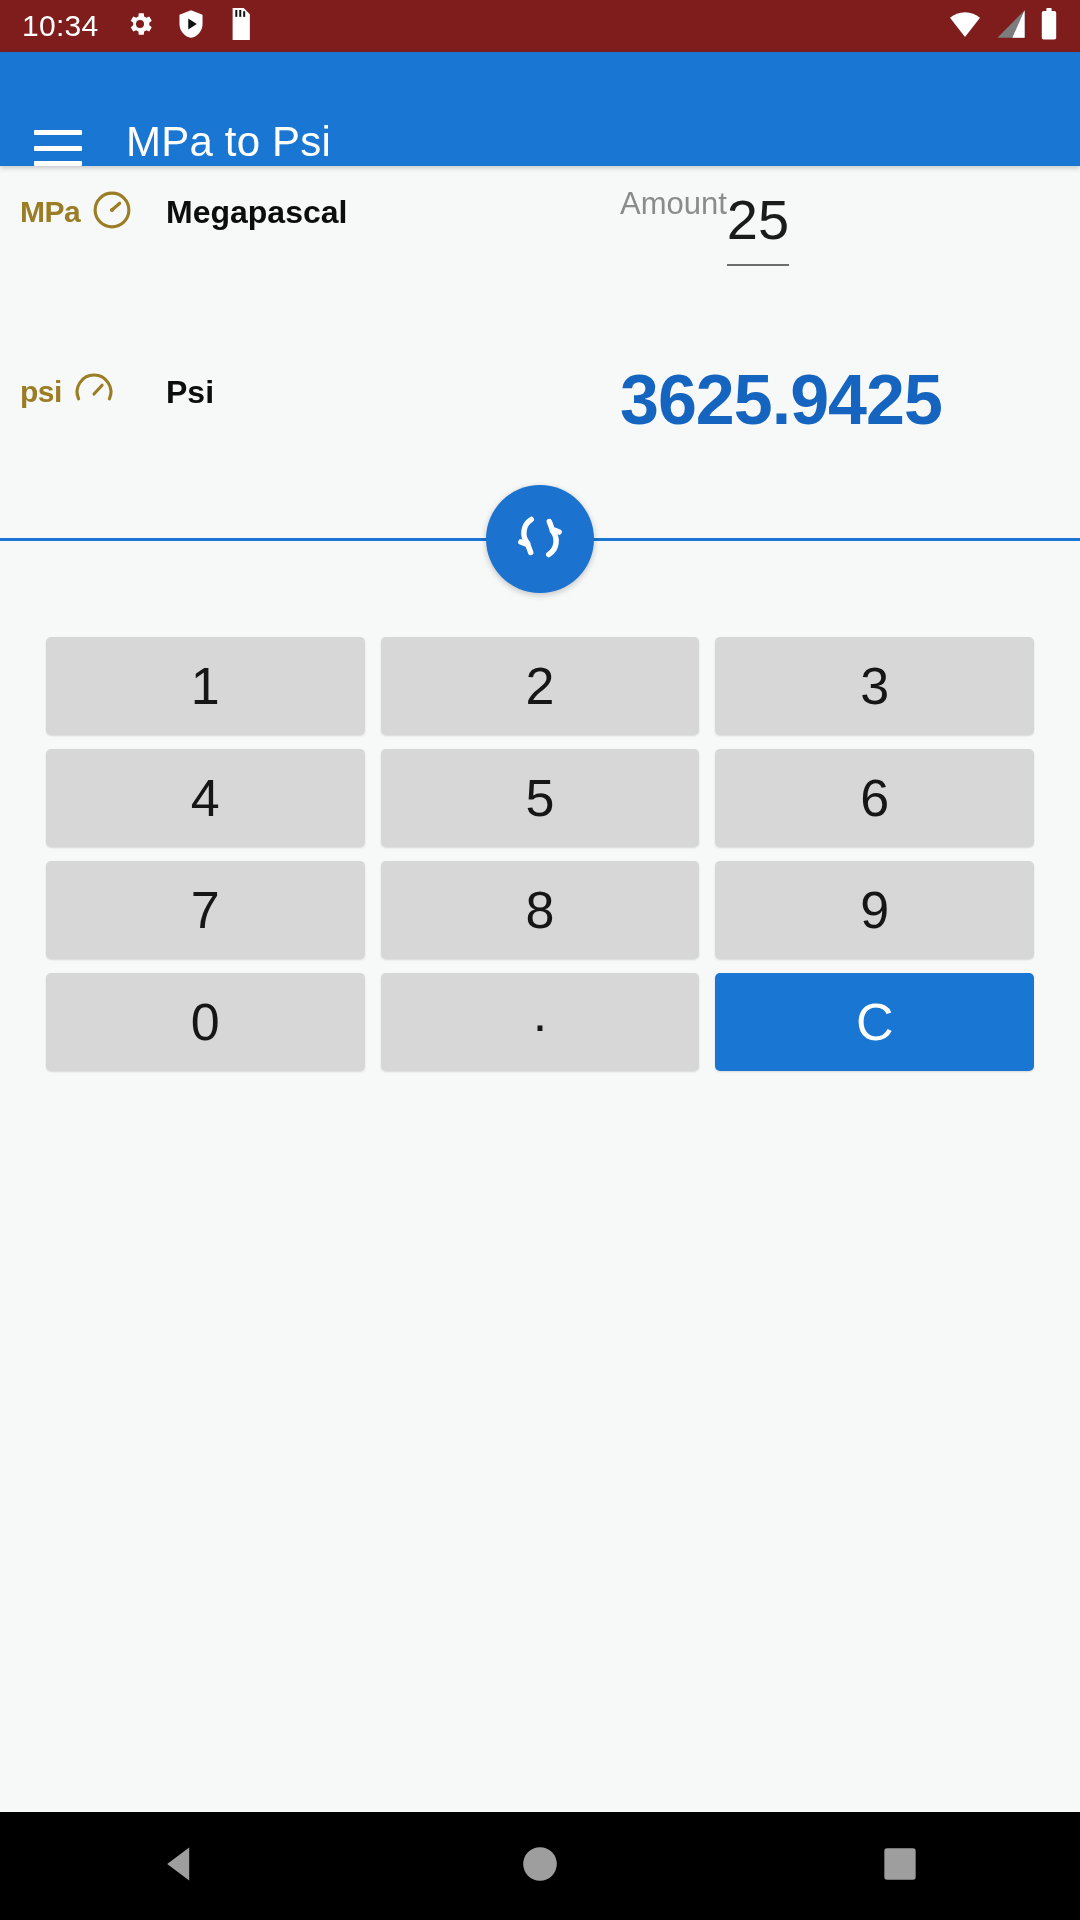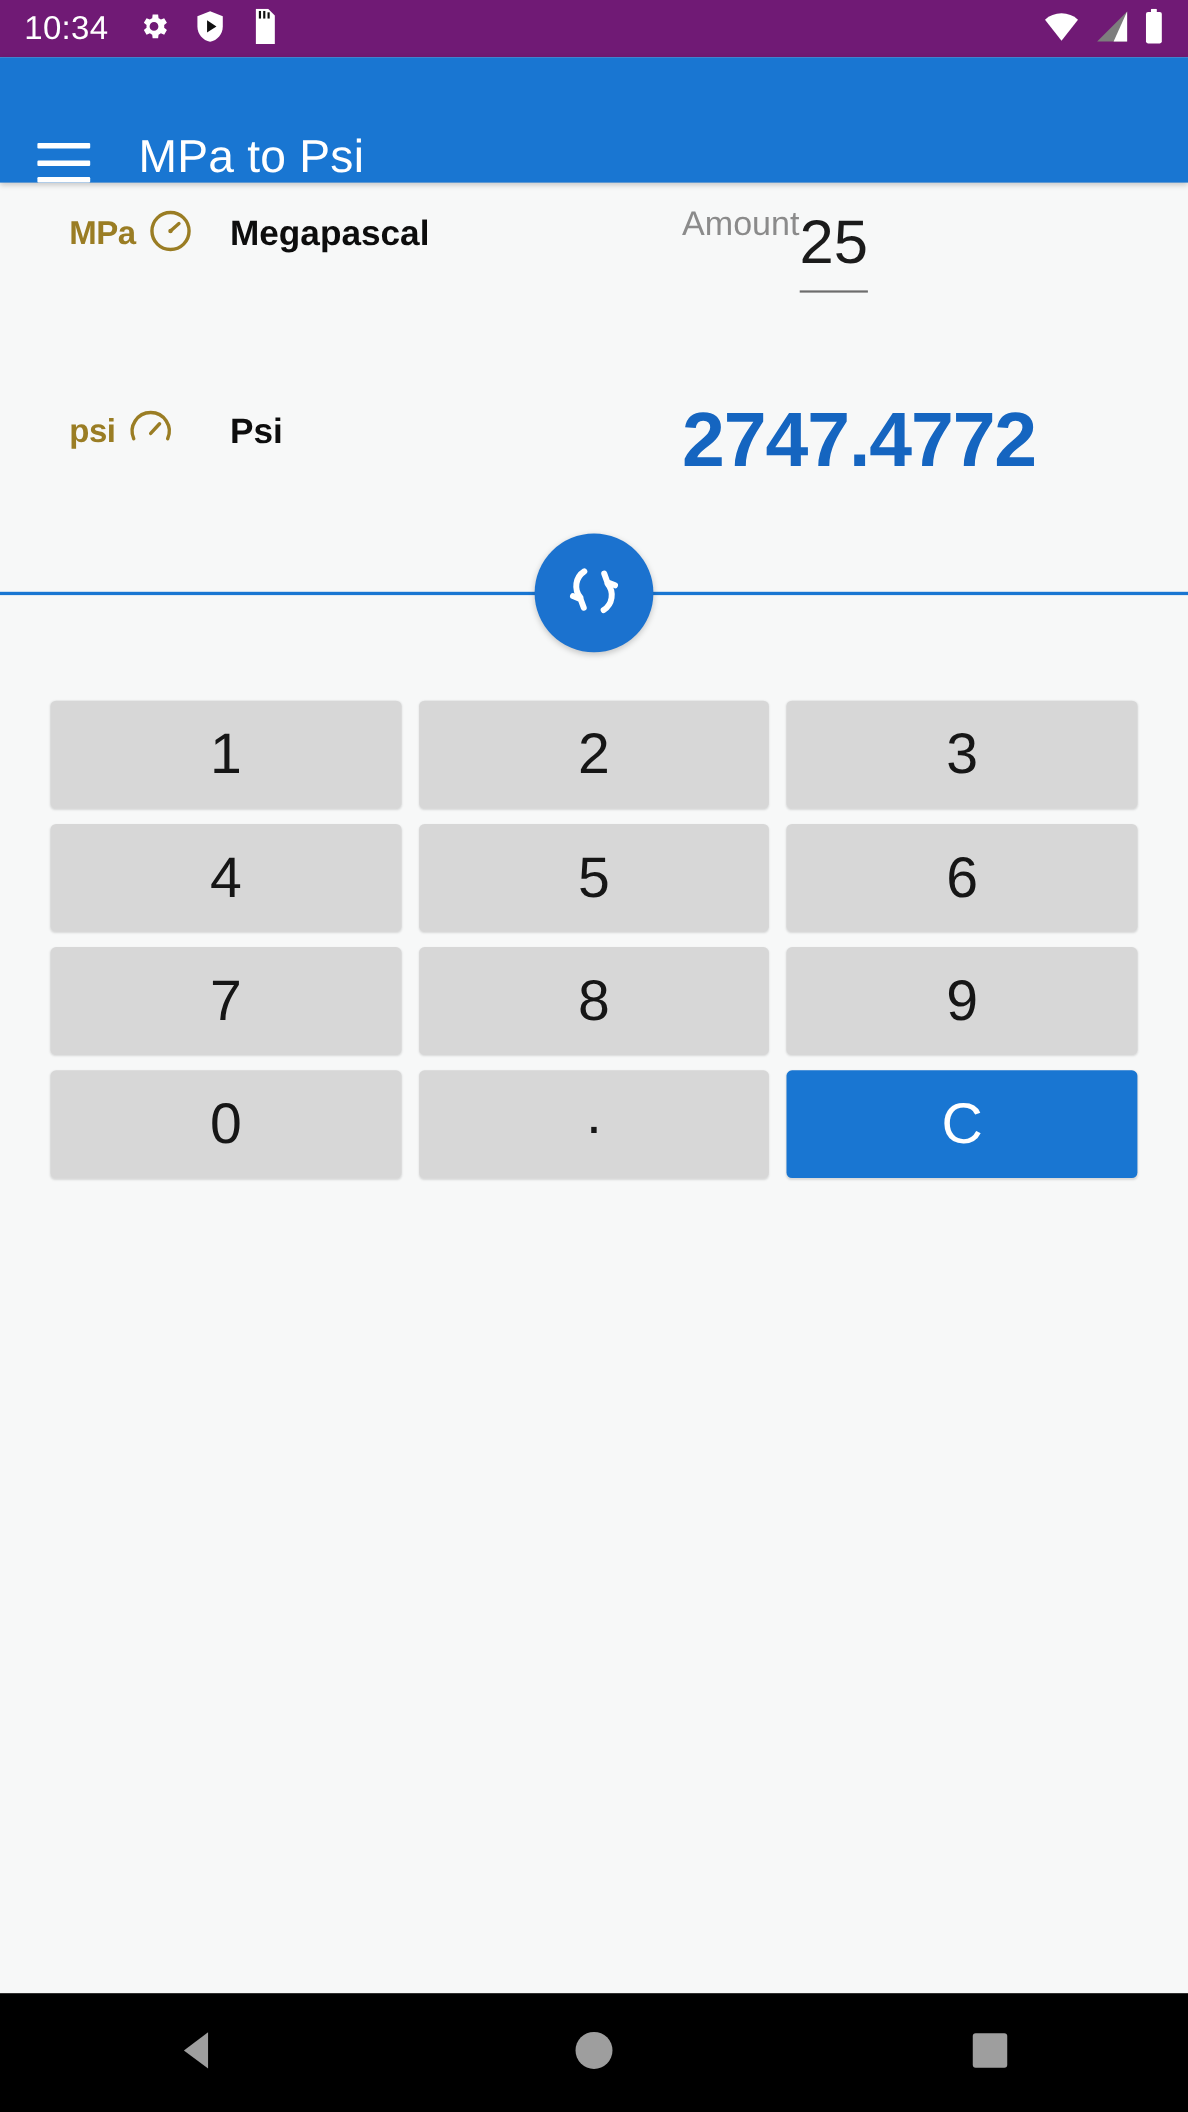--- a/index.html
+++ b/index.html
@@ -5,21 +5,21 @@
   * { margin:0; padding:0; box-sizing:border-box; }
   html, body {
     width:1080px; height:1920px;
     background:#f7f8f8;
     font-family:"Liberation Sans", sans-serif;
     overflow:hidden;
   }
 
   
   .statusbar{
-    height:52px; background:#701a75; color:#ffffff;
+    height:52px; background:#7f1d1d; color:#ffffff;
     display:flex; align-items:center; padding:0 22px;
   }
   .sb-time{ font-size:30px; font-weight:400; letter-spacing:.3px; }
   .sb-left-icons{ display:flex; align-items:center; gap:22px; margin-left:26px; }
   .sb-right{ margin-left:auto; display:flex; align-items:center; gap:14px; }
   .sb-ico{ display:block; }
 
   
   .appbar{
     height:114px; background:#1976d2; display:flex; align-items:flex-end;
@@ -29,21 +29,21 @@
   .hamburger{ width:48px; height:36px; display:flex; flex-direction:column;
     justify-content:space-between; cursor:pointer; }
   .hamburger span{ display:block; height:5px; background:#ffffff; border-radius:1px; }
   .appbar-title{ color:#ffffff; font-size:42px; font-weight:500; margin-left:44px; letter-spacing:.2px; }
 
   
   .converter{ position:relative; padding-top:4px; }
 
   .row{ display:flex; align-items:flex-start; padding:0 20px; }
 
-  .unit-side{ display:flex; align-items:center; flex:0 0 auto;margin-left:43px; }
+  .unit-side{ display:flex; align-items:center; flex:0 0 auto; }
   .unit-badge{ display:flex; align-items:center; gap:10px; width:128px; }
   .badge-text{ color:#9a7d24; font-weight:700; font-size:30px; line-height:1; letter-spacing:-.5px; }
   .badge-text.small{ font-size:30px; }
   .gauge{ display:block; }
   .unit-name{ font-size:32px; font-weight:700; color:#0d0d0d; margin-left:18px; white-space:nowrap; }
 
   .value-side{ margin-left:auto; width:440px; display:flex; flex-direction:row; align-items:stretch; }
 
   .amount-label{ font-size:31px; color:#8b8b8b; text-align:center; line-height:1; margin-bottom:20px; }
   .amount-value{
@@ -183,21 +183,21 @@
         <span class="gauge">
           <svg width="44" height="44" viewBox="0 0 24 24" fill="none" stroke="#9a7d24" stroke-width="1.7" stroke-linecap="round">
             <path d="M3.6 16.8A9.2 9.2 0 1 1 20.4 16.8"></path>
             <path d="M12 14.2 L16.4 9.4"></path>
           </svg>
         </span>
       </div>
       <div class="unit-name">Psi</div>
     </div>
     <div class="value-side">
-      <div class="result-value">2747.4772</div>
+      <div class="result-value">3625.9425</div>
     </div>
   </div>
 
   <div class="divider-wrap">
     <div class="divider-line"></div>
     <div class="fab">
       <span>
         <svg width="62" height="62" viewBox="0 0 24 24" fill="none" stroke="#ffffff" stroke-width="2.1" stroke-linecap="round" stroke-linejoin="round">
           <path d="M8.6 5.2a6.2 6.2 0 0 0-1.4 9.2"></path>
           <path d="M4.6 13.9 L7.3 15 L8.4 18"></path>

